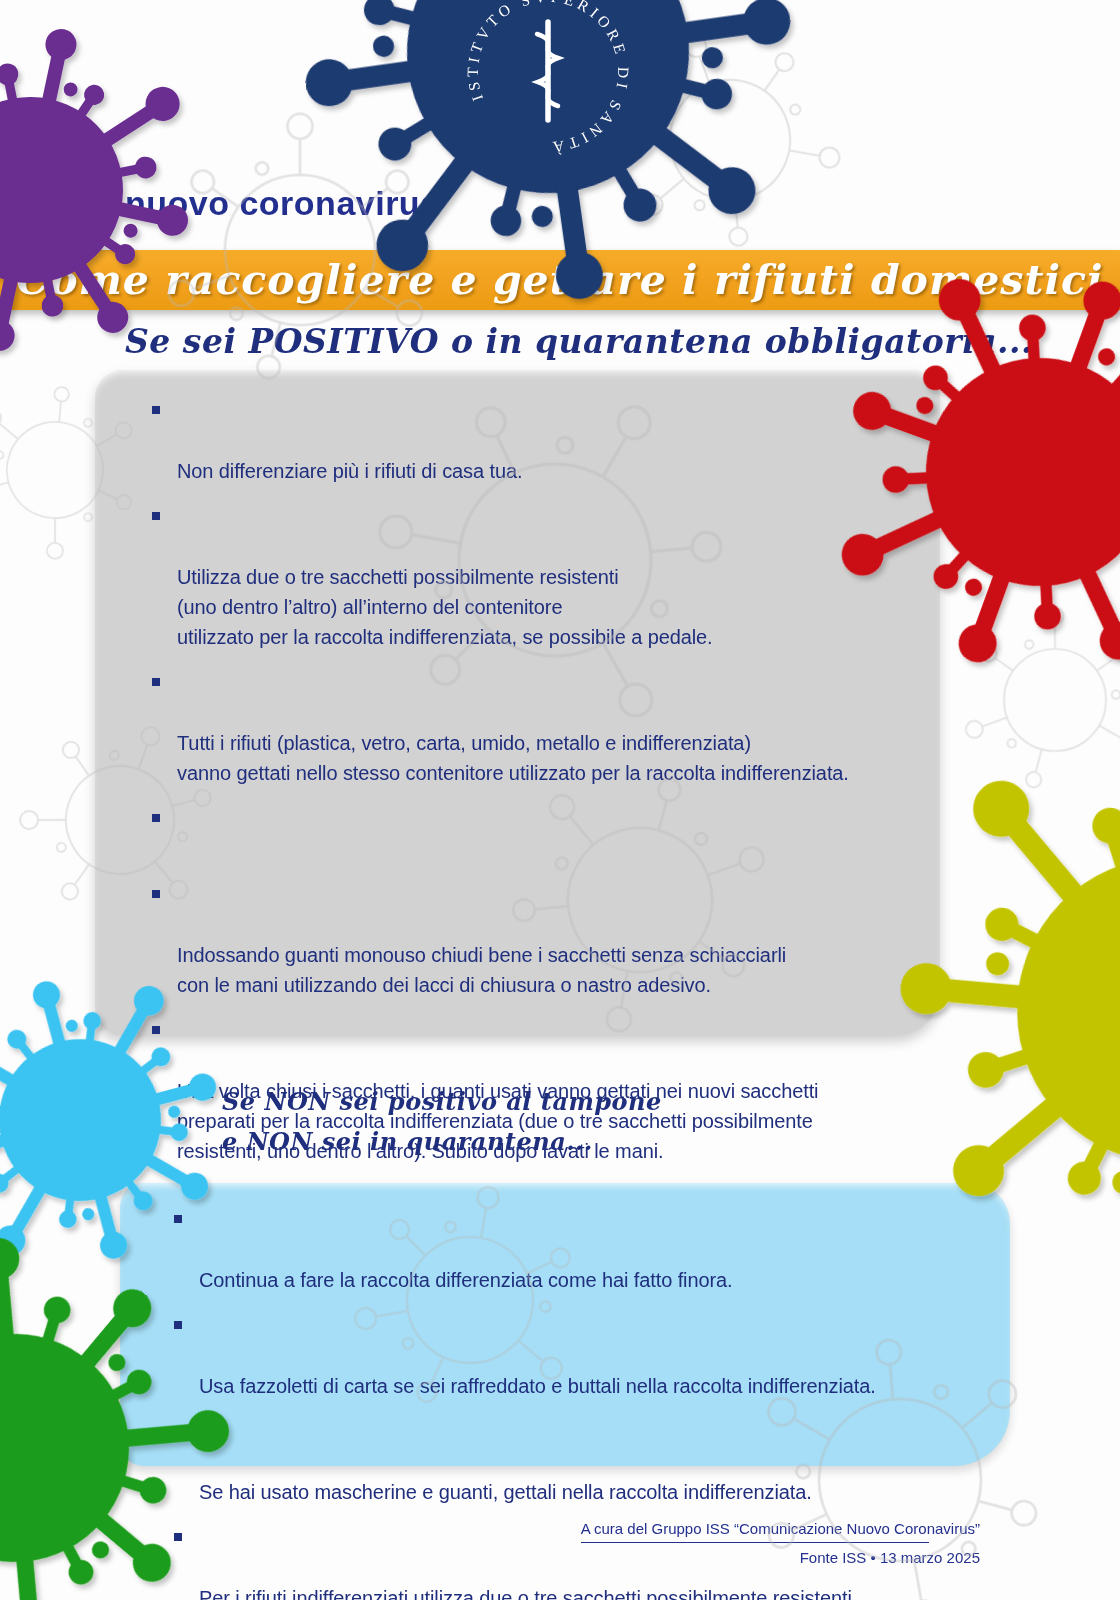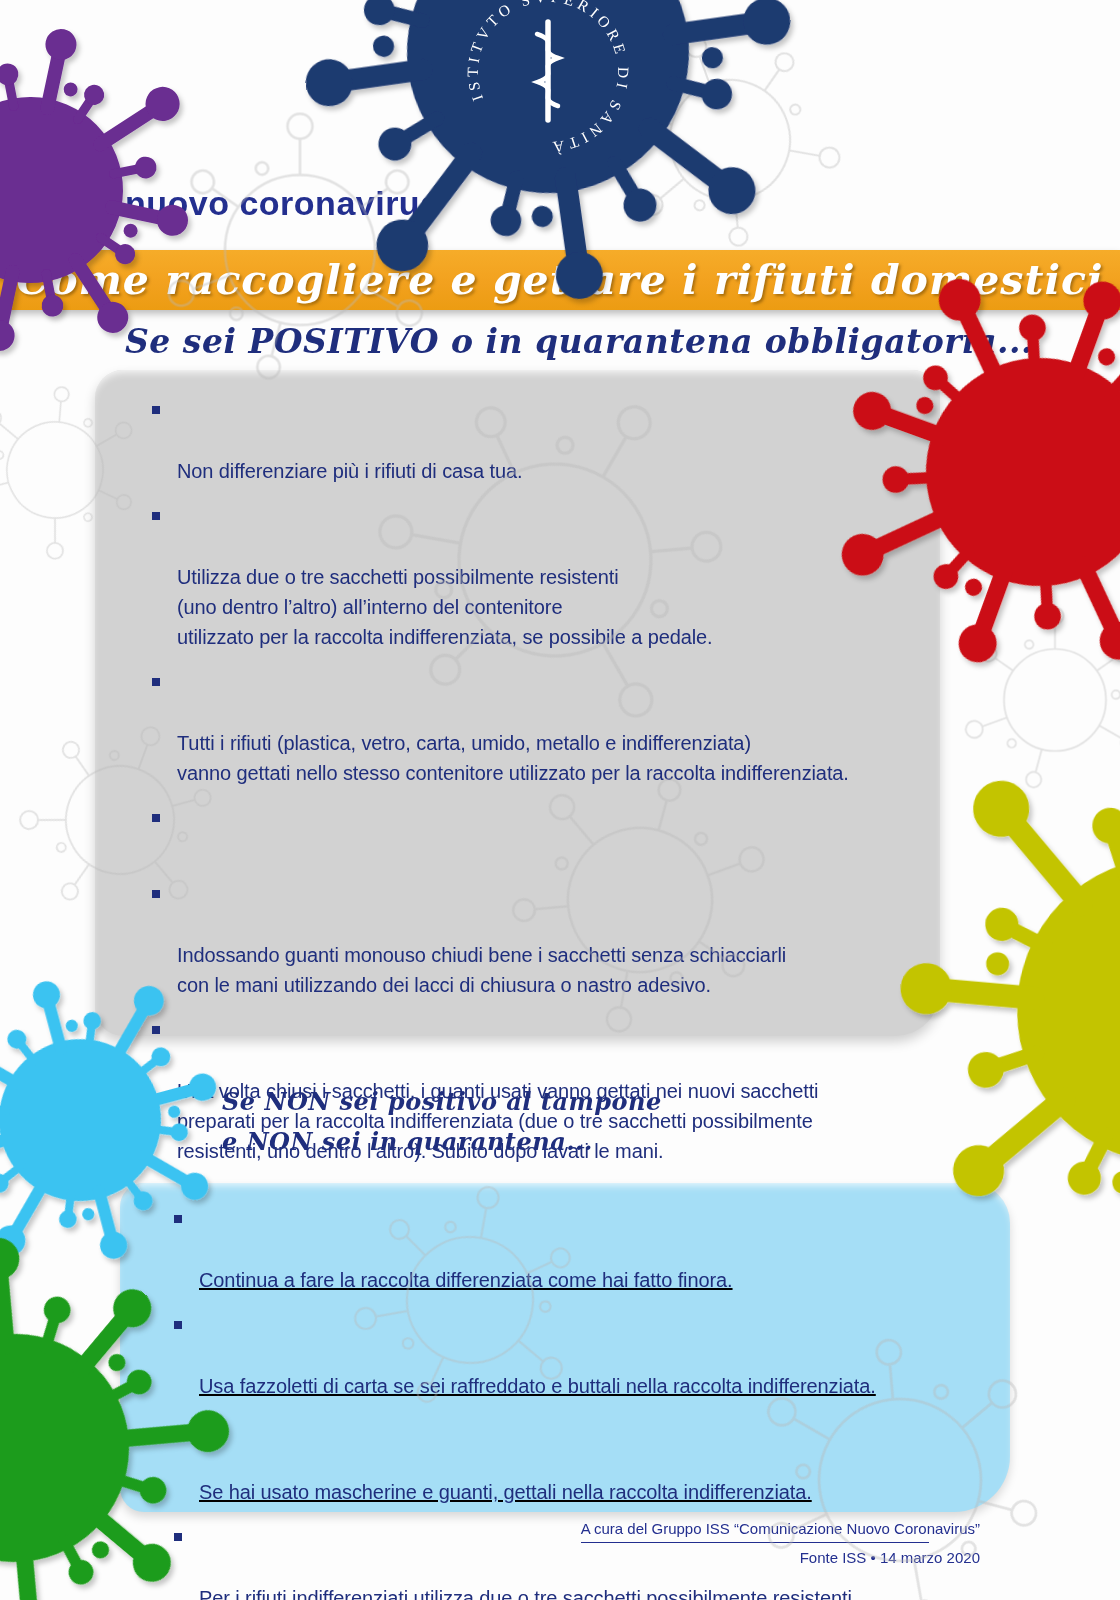--- a/index.html
+++ b/index.html
@@ -17,24 +17,24 @@
   .h-script{position:absolute;font-family:"DejaVu Serif",serif;font-style:italic;
         font-weight:bold;color:var(--navy_text);}
   .h1pos{left:125px;top:322px;font-size:33px;letter-spacing:.5px;}
   .h2neg{left:222px;top:1082px;font-size:24px;line-height:40px;letter-spacing:.5px;}
   
   .box{position:absolute;box-sizing:border-box;}
   .gray-box{left:95px;top:370px;width:845px;height:666px;background:var(--gray_box);
         border-radius:28px 28px 45px 28px;
         box-shadow:inset 0 6px 8px -4px rgba(255,255,255,.95),0 6px 12px rgba(0,0,0,.18);
         padding:26px 10px 0 55px;}
-  .blue-box{left:120px;top:1183px;width:890px;height:329px;background:var(--blue_box);
+  .blue-box{left:120px;top:1183px;width:890px;height:283px;background:var(--blue_box);
         border-radius:24px 40px 56px 24px;
         box-shadow:inset 0 6px 8px -4px rgba(255,255,255,.85),0 5px 10px rgba(0,0,0,.15);
-        padding:22px 10px 0 52px;text-decoration:underline;}
+        padding:22px 10px 0 52px;}
   ul.blist{list-style:none;margin:0;padding:0;}
   ul.blist li{position:relative;padding-left:27px;margin-bottom:16px;
         font-size:20px;line-height:30px;color:var(--navy_text);white-space:pre-line;letter-spacing:-0.1px;}
   ul.blist li .sq{position:absolute;left:2px;top:10px;width:8px;height:8px;background:var(--navy_text);}
   
   .footer{position:absolute;right:140px;top:1520px;text-align:right;color:var(--title_blue);}
   .footer .credit{font-size:15px;}
   .footer .rule{margin-top:5px;border-top:1px solid var(--title_blue);width:348px;}
   .footer .source{margin-top:6px;font-size:15px;}
   
@@ -133,21 +133,21 @@
           <span>Per i rifiuti indifferenziati utilizza due o tre sacchetti possibilmente resistenti
 (uno dentro l’altro) all’interno del contenitore che usi abitualmente.</span>
         </li>
 
       </ul>
   </div>
 
   <div class="footer">
     <div class="credit">A cura del Gruppo ISS “Comunicazione Nuovo Coronavirus”</div>
     <div class="rule"></div>
-    <div class="source">Fonte ISS • 14 marzo 2020</div>
+    <div class="source">Fonte ISS • 13 marzo 2025</div>
   </div>
 
   <svg class="decor" width="1120" height="1600" viewBox="0 0 1120 1600">
     <defs>
       <filter id="ds" x="-30%" y="-30%" width="160%" height="160%">
         <feDropShadow dx="3" dy="4" stdDeviation="2.5" flood-color="#000" flood-opacity="0.22"></feDropShadow>
       </filter>
       <g id="virus" fill="currentColor">
         <circle r="60"></circle>
         <g transform="rotate(0)">

